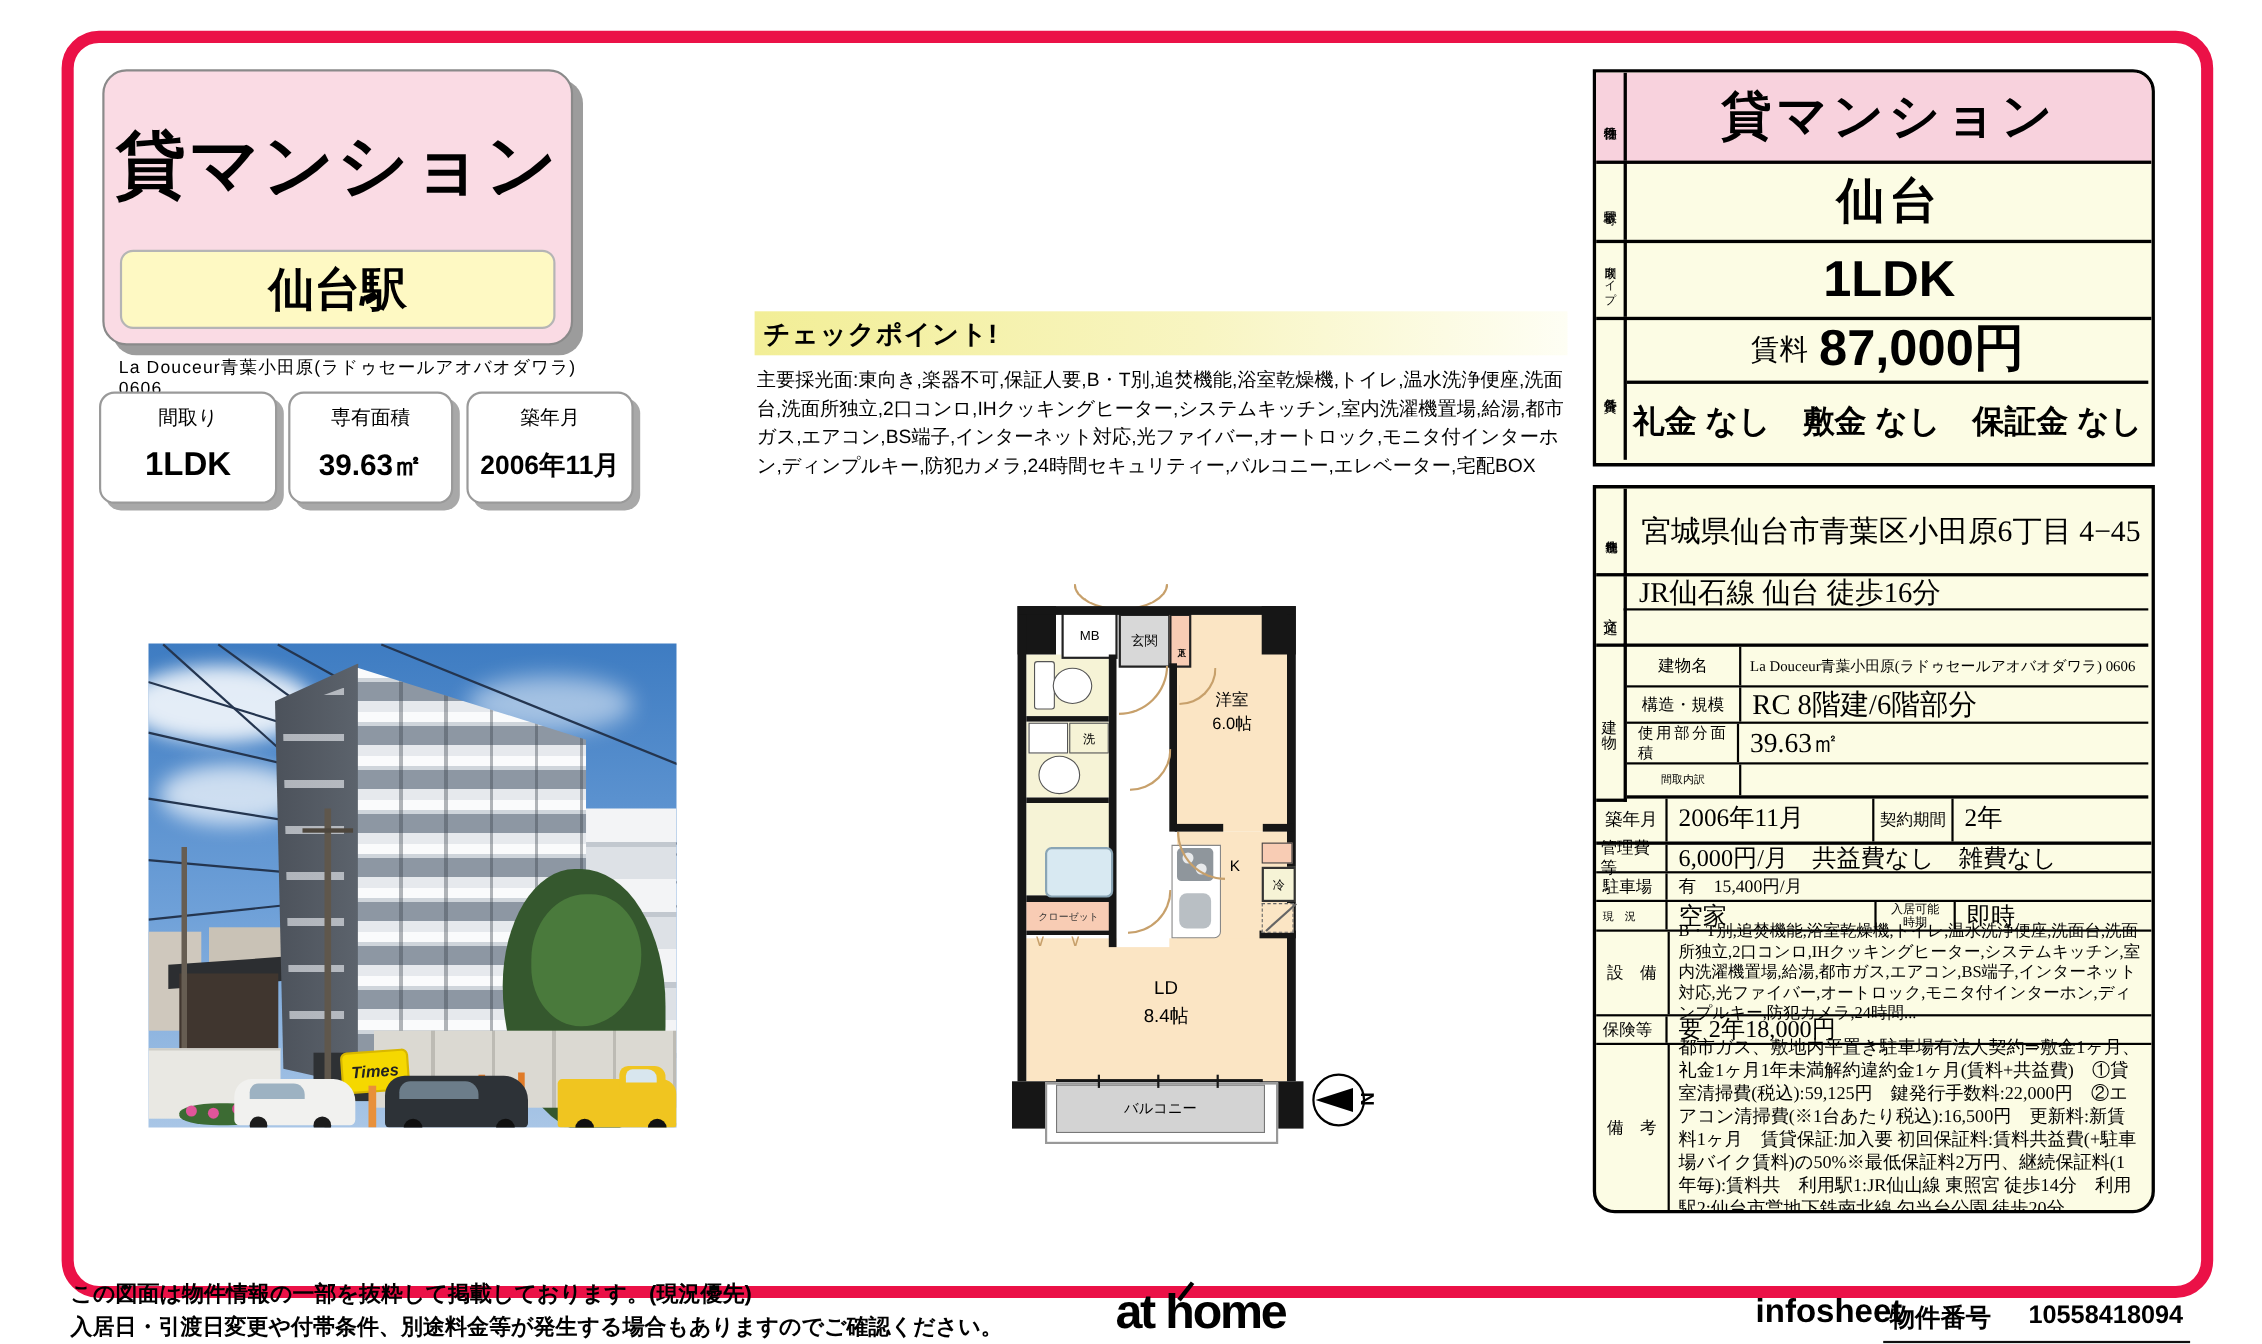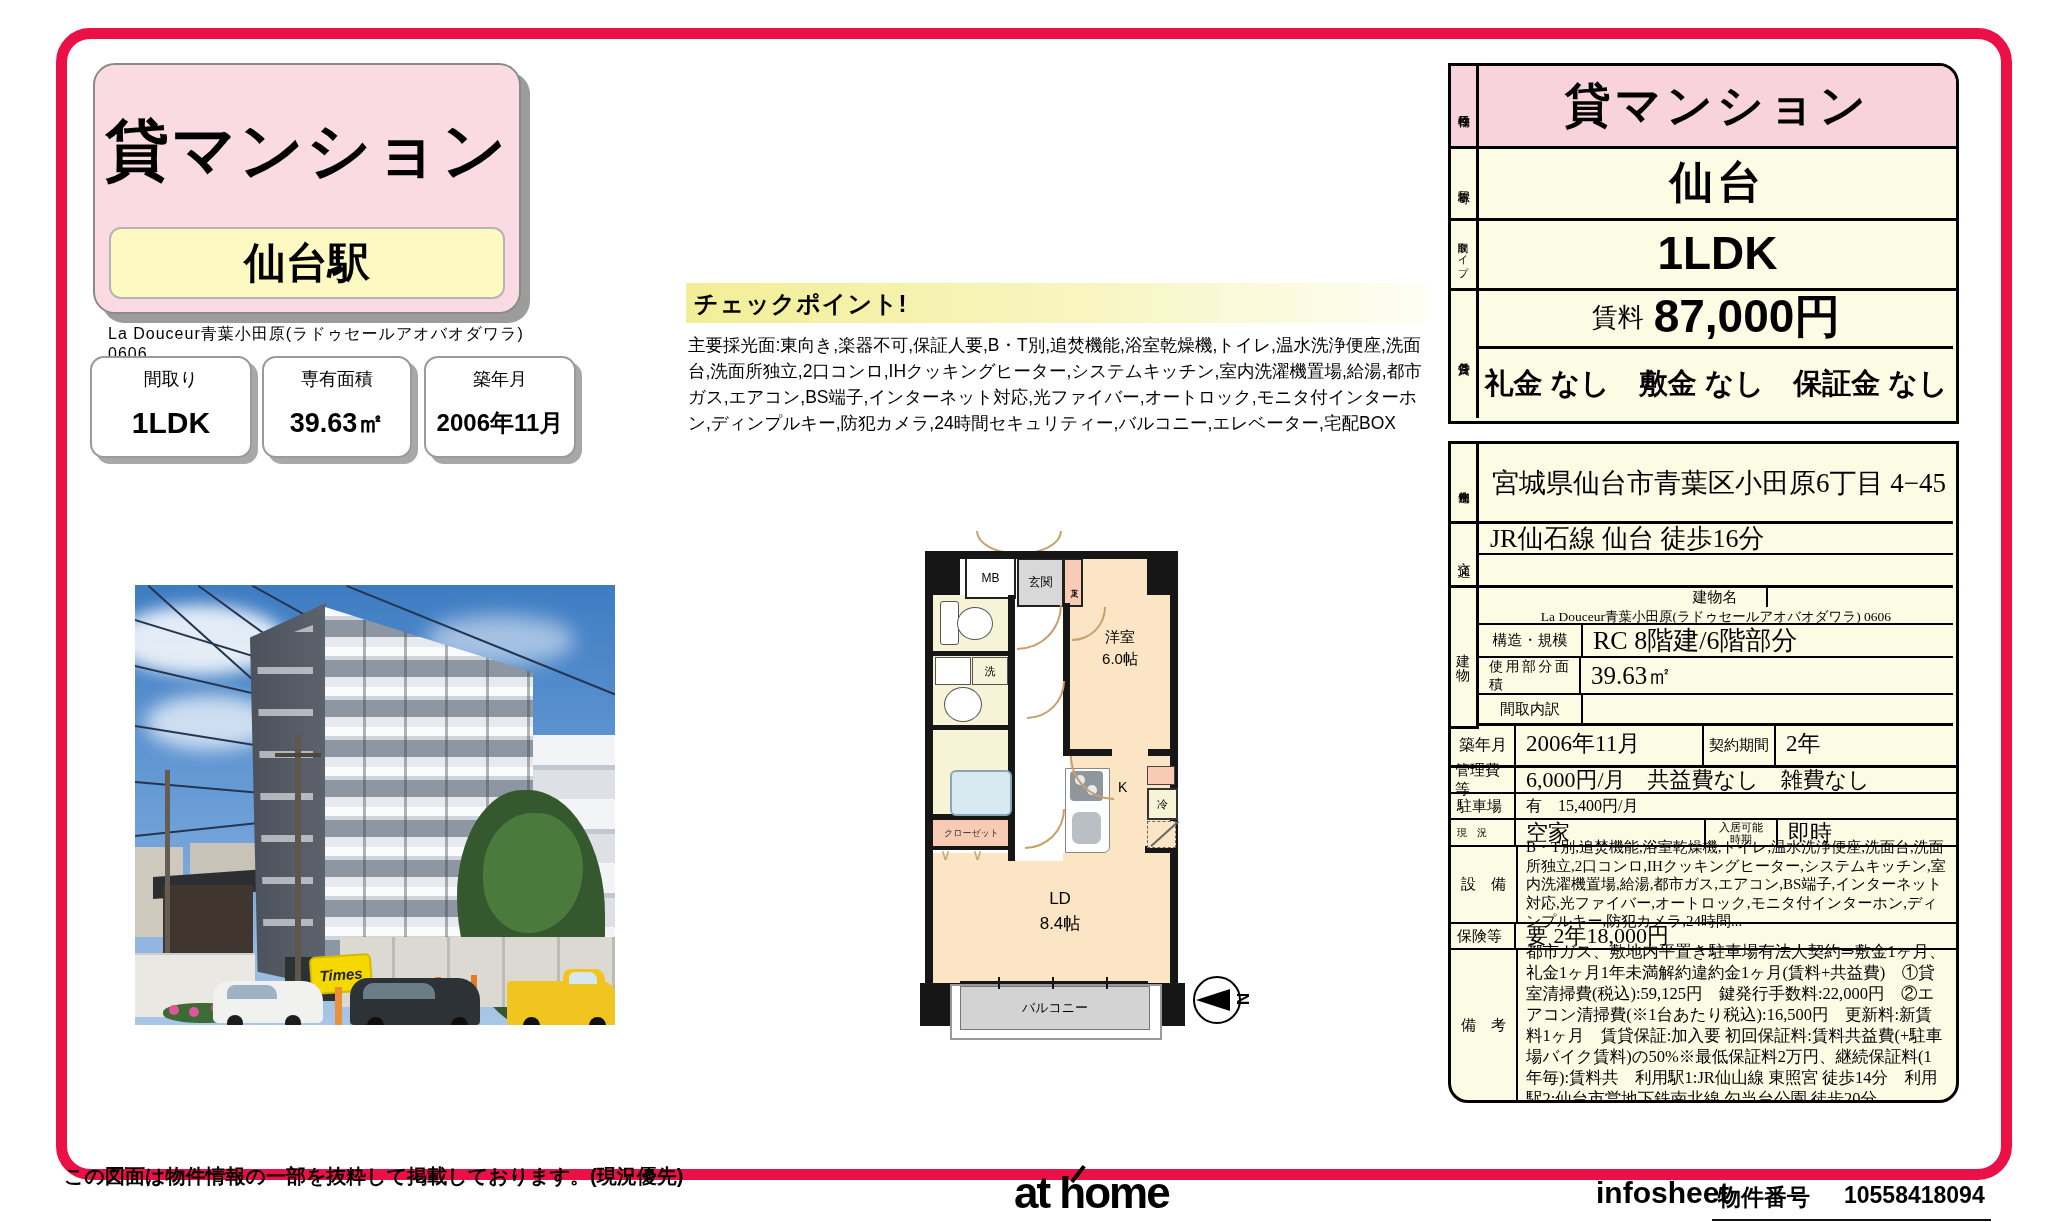--- a/index.html
+++ b/index.html
@@ -75,34 +75,34 @@
     </div>
     <div class="abs vtext ctr" style="left:0;top:0;width:25px;height:77px;border-right:3px solid #000;border-bottom:3px solid #000;font-size:11px;letter-spacing:0;font-family:'Liberation Sans',sans-serif;">物件所在地</div>
 
     <div class="abs cell" style="left:25px;top:80px;width:477px;height:29px;border-bottom:2px solid #000;">
       <div style="padding-left:14px;font-size:26px;">JR仙石線 仙台 徒歩16分</div>
     </div>
     <div class="abs" style="left:25px;top:111px;width:477px;height:30px;border-bottom:3px solid #000;"></div>
     <div class="abs vtext ctr" style="left:0;top:80px;width:25px;height:61px;border-right:3px solid #000;border-bottom:3px solid #000;font-size:13px;letter-spacing:4px;font-family:'Liberation Sans',sans-serif;">交通</div>
 
     <div class="abs vtext ctr" style="left:0;top:144px;width:25px;height:138px;border-right:3px solid #000;border-bottom:3px solid #000;font-size:14px;letter-spacing:14px;font-family:'Liberation Sans',sans-serif;">建物</div>
-    <div class="abs cell" style="left:28px;top:144px;width:474px;height:35px;border-bottom:2px solid #000;flex-direction:column;">
+    <div class="abs cell" style="left:28px;top:144px;width:474px;height:35px;border-bottom:2px solid #000;">
       <div class="ctr" style="width:102px;height:100%;border-right:2px solid #000;font-size:15px;font-family:'Liberation Sans',sans-serif;">建物名</div>
       <div style="flex:1;padding:2px 8px;font-size:13.5px;line-height:16px;word-break:break-all;">La Douceur青葉小田原(ラドゥセールアオバオダワラ) 0606</div>
     </div>
     <div class="abs cell" style="left:28px;top:181px;width:474px;height:31px;border-bottom:2px solid #000;">
       <div class="ctr" style="width:102px;height:100%;border-right:2px solid #000;font-size:15px;font-family:'Liberation Sans',sans-serif;">構造・規模</div>
       <div style="flex:1;padding-left:10px;font-size:26px;">RC 8階建/6階部分</div>
     </div>
     <div class="abs cell" style="left:28px;top:214px;width:474px;height:35px;border-bottom:2px solid #000;">
       <div class="ctr" style="width:102px;height:100%;border-right:2px solid #000;font-size:14px;padding:0 10px;box-sizing:border-box;text-align:justify;font-family:'Liberation Sans',sans-serif;">使用部分面積</div>
       <div style="flex:1;padding-left:10px;font-size:25px;">39.63㎡</div>
     </div>
     <div class="abs cell" style="left:28px;top:251px;width:474px;height:28px;border-bottom:3px solid #000;">
-      <div class="ctr" style="width:102px;height:100%;border-right:2px solid #000;font-size:15px;font-family:'Liberation Sans',sans-serif;">間取内訳</div>
+      <div class="ctr" style="width:102px;height:100%;border-right:2px solid #000;font-size:10px;font-family:'Liberation Sans',sans-serif;">間取内訳</div>
       <div style="flex:1;"></div>
     </div>
 
     <div class="abs cell" style="left:0;top:282px;width:100%;height:39px;border-bottom:3px solid #000;">
       <div class="cell" style="width:65px;height:100%;border-right:2px solid #000;font-size:16px;font-family:'Liberation Sans',sans-serif;padding-left:8px;box-sizing:border-box;">
         <span>築年月</span>
         </div>
       <div style="width:186px;height:100%;font-size:23px;padding:2px 0 0 10px;box-sizing:border-box;">
         <span>2006年11月</span></div>
       <div class="ctr" style="width:70px;height:100%;border-left:2px solid #000;border-right:2px solid #000;font-size:15px;font-family:'Liberation Sans',sans-serif;">
@@ -328,20 +328,21 @@
     </div>
     <div class="abs" style="left:198px;top:248px;font-size:14px;">K</div>
 
     <div class="abs" style="left:273px;top:445px;width:44px;height:44px;border:2px solid #000;border-radius:50%;background:#fff;">
       <div class="abs" style="left:1px;top:11px;width:0;height:0;border-right:34px solid #000;border-top:11px solid transparent;border-bottom:11px solid transparent;"></div>
     </div>
     <div class="abs" style="left:316px;top:458px;font-size:17px;font-weight:bold;transform:rotate(90deg);">N</div>
   </div>
 
   <div class="abs" style="left:64px;top:1163px;font-size:20px;font-weight:600;">この図面は物件情報の一部を抜粋して掲載しております。(現況優先)</div>
+  <div class="abs" style="left:64px;top:1193px;font-size:20px;font-weight:600;">入居日・引渡日変更や付帯条件、別途料金等が発生する場合もありますのでご確認ください。</div>
 
   <div class="abs" style="left:1014px;top:1168px;">
     <span style="font-size:44px;font-weight:bold;letter-spacing:-2px;">at home</span>
     <div class="abs" style="left:62px;top:-4px;width:4px;height:20px;background:#000;transform:rotate(38deg);"></div>
   </div>
 
   <div class="abs" style="left:1596px;top:1176px;font-size:30px;font-weight:bold;">infosheet</div>
   <div class="abs" style="left:1712px;top:1182px;border-bottom:2.5px solid #111;padding:0 6px 6px 6px;display:flex;gap:34px;">
     <span style="font-size:23px;font-weight:600;">物件番号</span>
     <span style="font-size:23px;font-weight:600;">10558418094</span>

